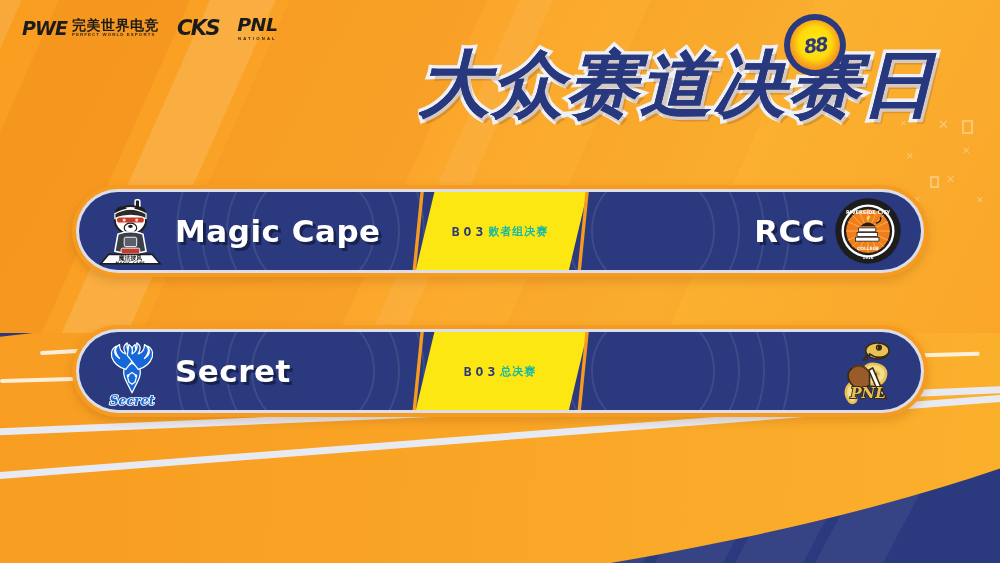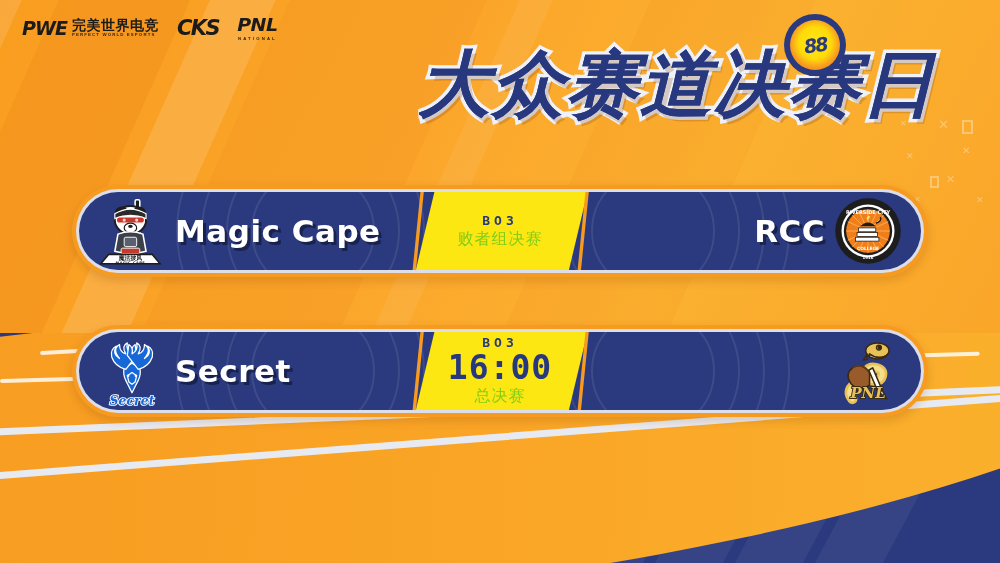--- a/index.html
+++ b/index.html
@@ -89,27 +89,27 @@
     text-shadow:3px 3px 0 rgba(10,14,40,.55);}
 
   .crest{width:78px;height:78px;flex:0 0 78px;position:relative;}
 
   .center{position:relative;flex:0 0 176px;z-index:3;}
   .center .yellow{position:absolute;left:0;top:-2px;width:176px;height:96px;background:#FCE712;
     clip-path:polygon(13% 0,100% 0,87% 100%,0 100%);}
   .center .ol{position:absolute;top:-2px;width:13px;height:96px;background:#F79B20;}
   .center .ol.a{left:-1px;clip-path:polygon(74% 0,100% 0,26% 100%,0 100%);}
   .center .ol.b{right:-1px;clip-path:polygon(74% 0,100% 0,26% 100%,0 100%);}
-  .center .txt{position:absolute;inset:0;display:flex;flex-direction:column;
+  .center .txt{position:absolute;inset:0;display:flex;flex-direction:row;
     align-items:center;justify-content:center;gap:1px;}
   .bo{font-size:13px;font-weight:900;color:#27387F;letter-spacing:4px;
       font-family:"DejaVu Sans Mono","Liberation Mono",monospace;}
   .time{font-size:33px;font-weight:900;color:#27387F;letter-spacing:1px;line-height:1.04;
       font-family:"DejaVu Sans Mono","Liberation Mono",monospace;}
-  .stage-cn{font-size:16px;font-weight:400;color:#84cc16;letter-spacing:1px;}
+  .stage-cn{font-size:11px;font-weight:700;color:#14b8a6;letter-spacing:1px;}
 
   
   .crest svg{width:100%;height:100%;display:block;}
 </style>
 </head>
 <body>
 
 <div id="stage">
 
   <div class="bg-base"></div>
@@ -302,21 +302,20 @@
         </div>
         <span class="team-name">Secret</span>
       </div>
 
       <div class="center">
         <div class="yellow"></div>
         <div class="ol a"></div>
             <div class="ol b"></div>
         <div class="txt">
           <span class="bo">BO3</span>
-          <span class="time">16:00</span>
           <span class="stage-cn">总决赛</span>
         </div>
       </div>
 
       <div class="side r">
         <div class="crest">
           <svg viewBox="0 0 100 100">
             <g stroke="#3a2a10" stroke-width="2" stroke-linejoin="round">
               <path d="M30 86 q-8 -10 2 -18 q10 -8 22 -6 q12 2 14 -6 q2 -8 -8 -10 q-10 -2 -12 6" fill="none" stroke="#E8C257" stroke-width="13" stroke-linecap="round"></path>
               <path d="M30 86 q-8 -10 2 -18 q10 -8 22 -6 q12 2 14 -6 q2 -8 -8 -10 q-10 -2 -12 6" fill="none" stroke="#F5DE8B" stroke-width="6" stroke-linecap="round"></path>

